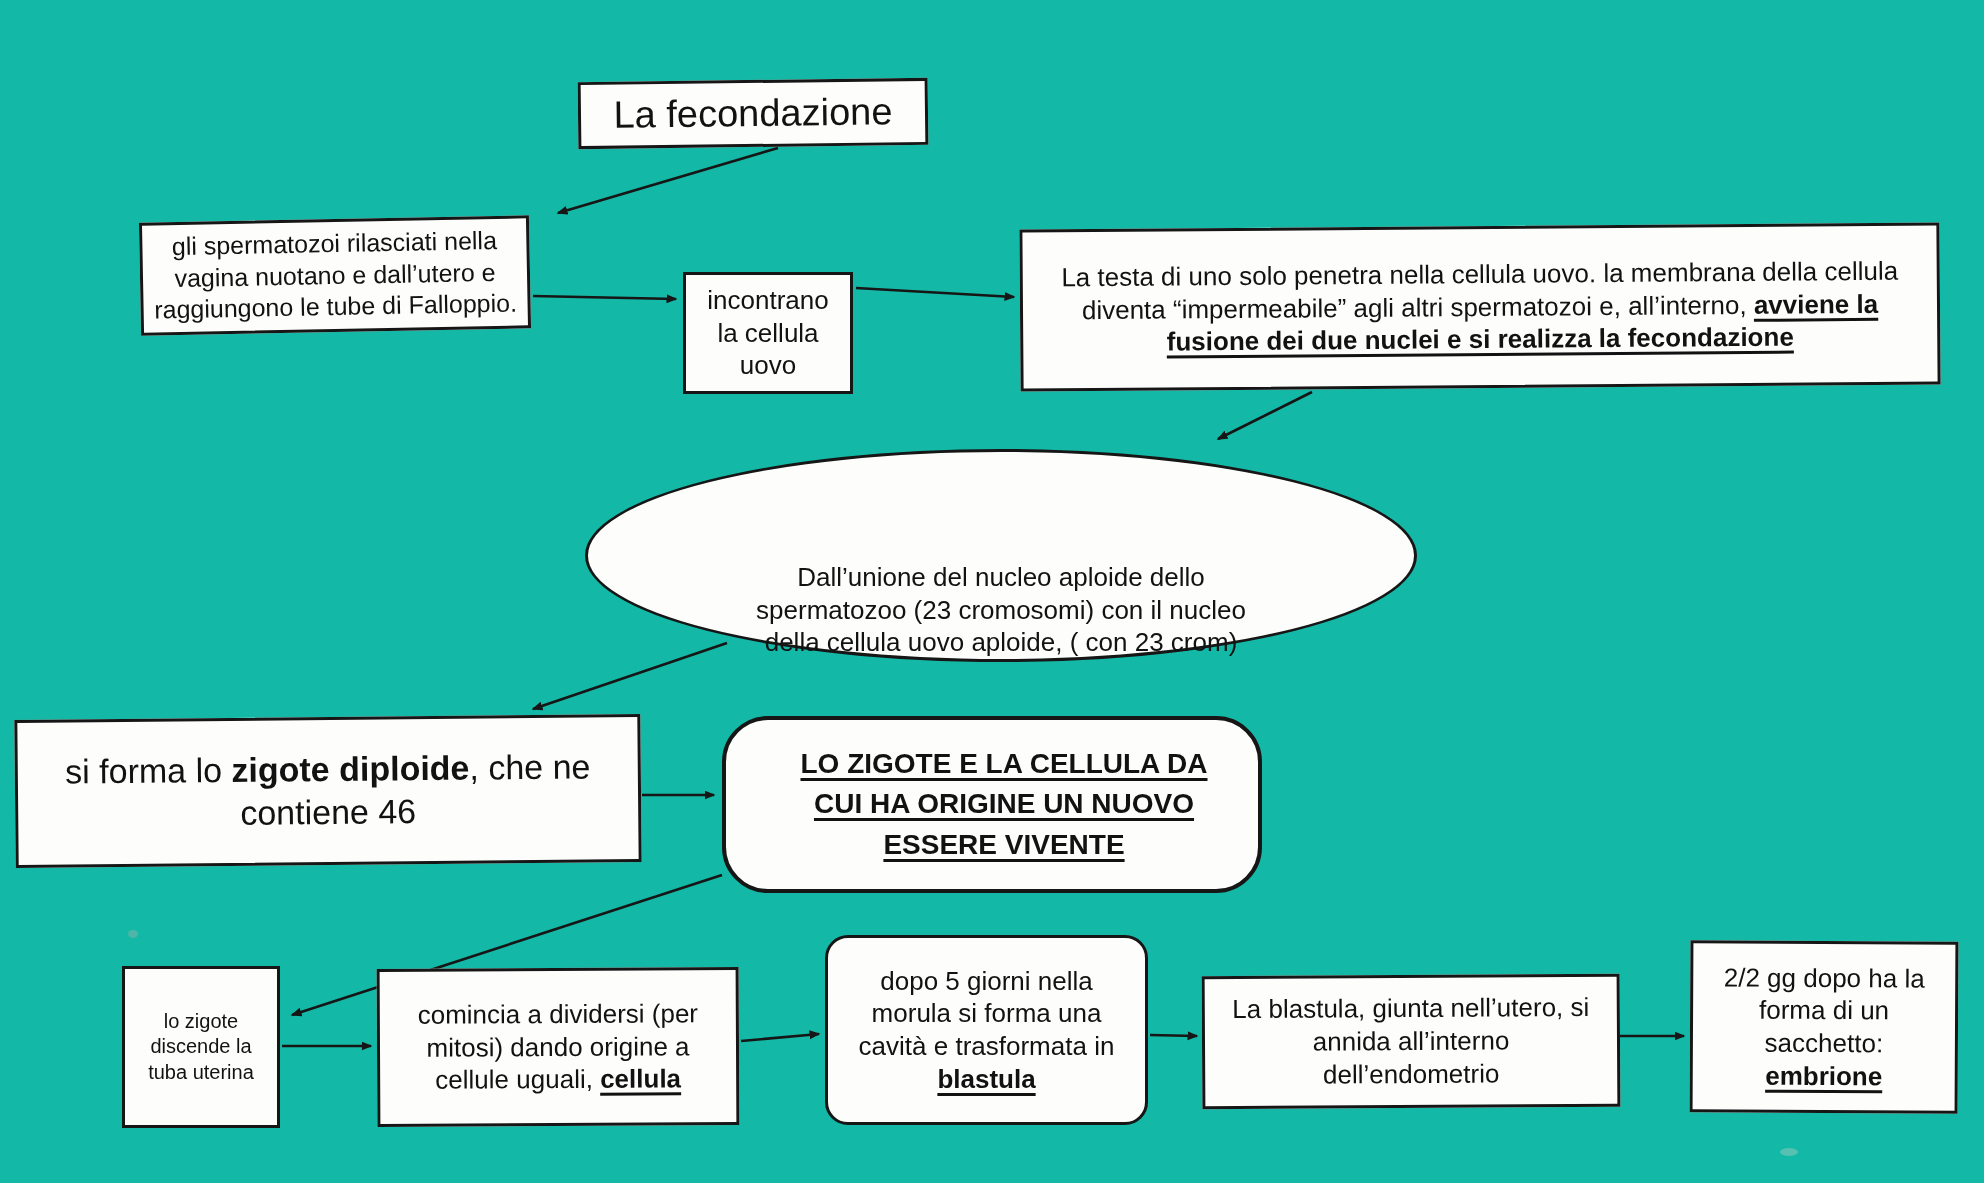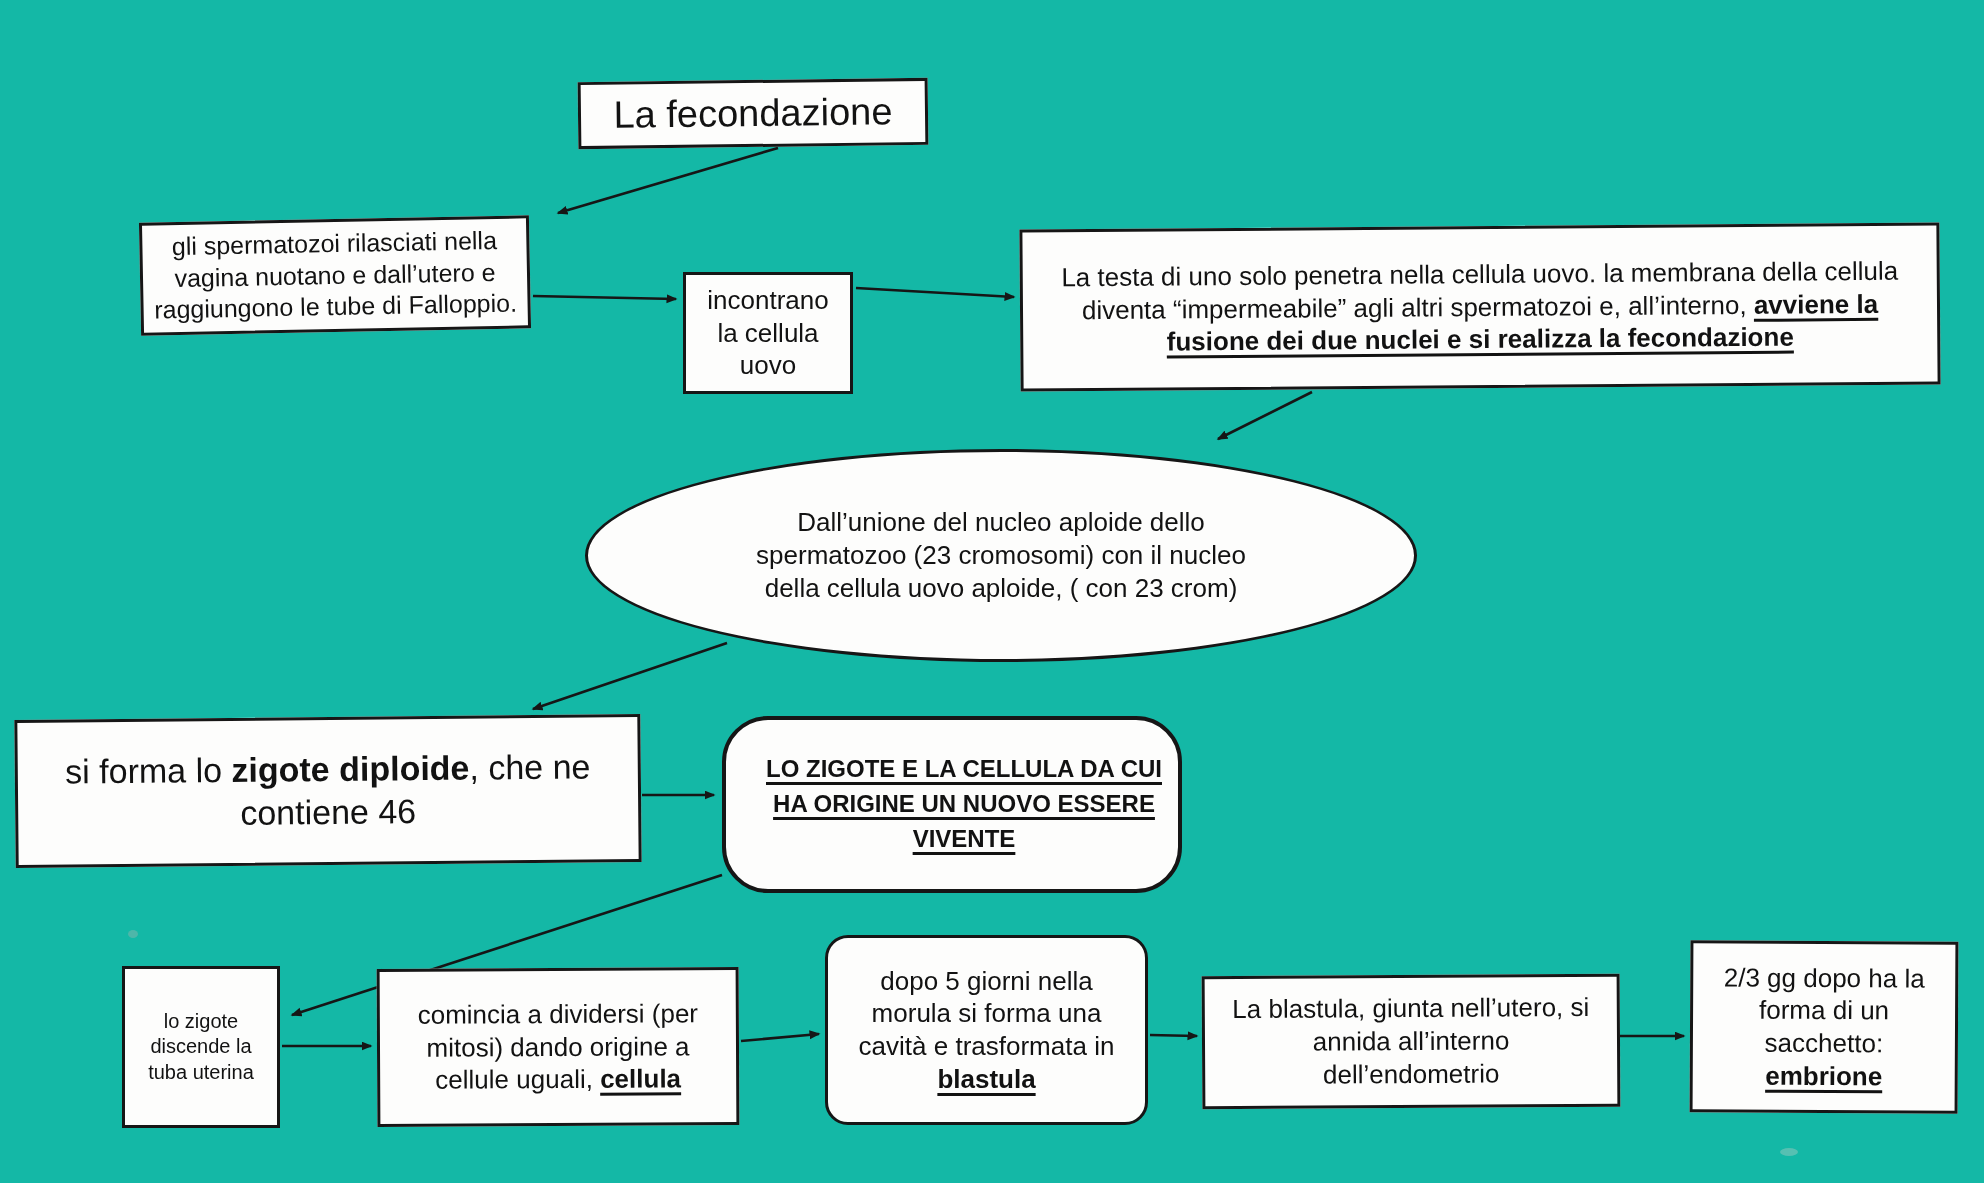--- a/index.html
+++ b/index.html
@@ -23,21 +23,21 @@
     box-sizing:border-box;
   }
   .node .inner{display:block;}
   .b{font-weight:bold;}
   .emph{
     font-weight:bold;
     text-decoration:underline;
     text-decoration-thickness:2.5px;
     text-underline-offset:5px;
   }
-  .ellipse{border-radius:50%;border-width:3.5px;}
+  .ellipse{border-radius:50%;border-width:3.5px;align-items:flex-end;}
   .rounded{border-radius:46px;border-width:4px;}
   svg.connectors{position:absolute;left:0;top:0;pointer-events:none;}
   .speck{position:absolute;border-radius:50%;pointer-events:none;}
 </style>
 </head>
 <body>
 
 <div class="stage">
 
   <div class="speck" style="left:96px;top:756px;width:14px;height:10px;background:rgba(225,160,160,0.35);"></div>
@@ -80,37 +80,37 @@
   </div>
 
   <div class="node ellipse" style="left:585px;top:449px;width:832px;height:213px;font-size:26px;">
     <span class="inner" style="max-width:545px;">Dall’unione del nucleo aploide dello spermatozoo (23 cromosomi) con il nucleo della cellula uovo  aploide, ( con 23 crom)</span>
   </div>
 
   <div class="node" style="left:15px;top:717px;width:626px;height:148px;font-size:34px;transform:rotate(-0.55deg);">
     <span class="inner" style="max-width:530px;"><span>si forma lo </span><span class="b">zigote diploide</span><span>, che ne contiene 46</span></span>
   </div>
 
-  <div class="node rounded" style="left:722px;top:716px;width:460px;height:177px;font-size:24px;line-height:1.45;padding-left:24px;">
+  <div class="node rounded" style="left:722px;top:716px;width:540px;height:177px;font-size:28px;line-height:1.45;padding-left:24px;">
     <span class="inner emph" style="max-width:408px;">LO ZIGOTE E LA CELLULA DA CUI HA ORIGINE UN NUOVO ESSERE VIVENTE</span>
   </div>
 
   <div class="node" style="left:122px;top:966px;width:158px;height:162px;font-size:20px;">
     <span class="inner" style="max-width:118px;">lo zigote discende la tuba uterina</span>
   </div>
 
   <div class="node" style="left:377px;top:968px;width:362px;height:158px;font-size:26px;transform:rotate(-0.3deg);">
     <span class="inner" style="max-width:322px;"><span>comincia a dividersi (per mitosi) dando origine a cellule uguali, </span><span class="emph">cellula</span></span>
   </div>
 
   <div class="node" style="left:825px;top:935px;width:323px;height:190px;font-size:26px;border-radius:23px;">
     <span class="inner" style="max-width:268px;"><span>dopo 5 giorni nella morula si forma una cavità e trasformata in </span><span class="emph">blastula</span></span>
   </div>
 
   <div class="node" style="left:1202px;top:975px;width:418px;height:133px;font-size:26px;transform:rotate(-0.35deg);">
     <span class="inner" style="max-width:372px;">La blastula, giunta nell’utero, si annida all’interno dell’endometrio</span>
   </div>
 
   <div class="node" style="left:1690px;top:941px;width:268px;height:172px;font-size:26px;transform:rotate(0.3deg);">
-    <span class="inner" style="max-width:222px;"><span>2/3 gg dopo  ha la forma di un sacchetto: </span><span class="emph">embrione</span></span>
+    <span class="inner" style="max-width:222px;"><span>2/2 gg dopo  ha la forma di un sacchetto: </span><span class="emph">embrione</span></span>
   </div>
 
 </div>
 
 </body></html>

